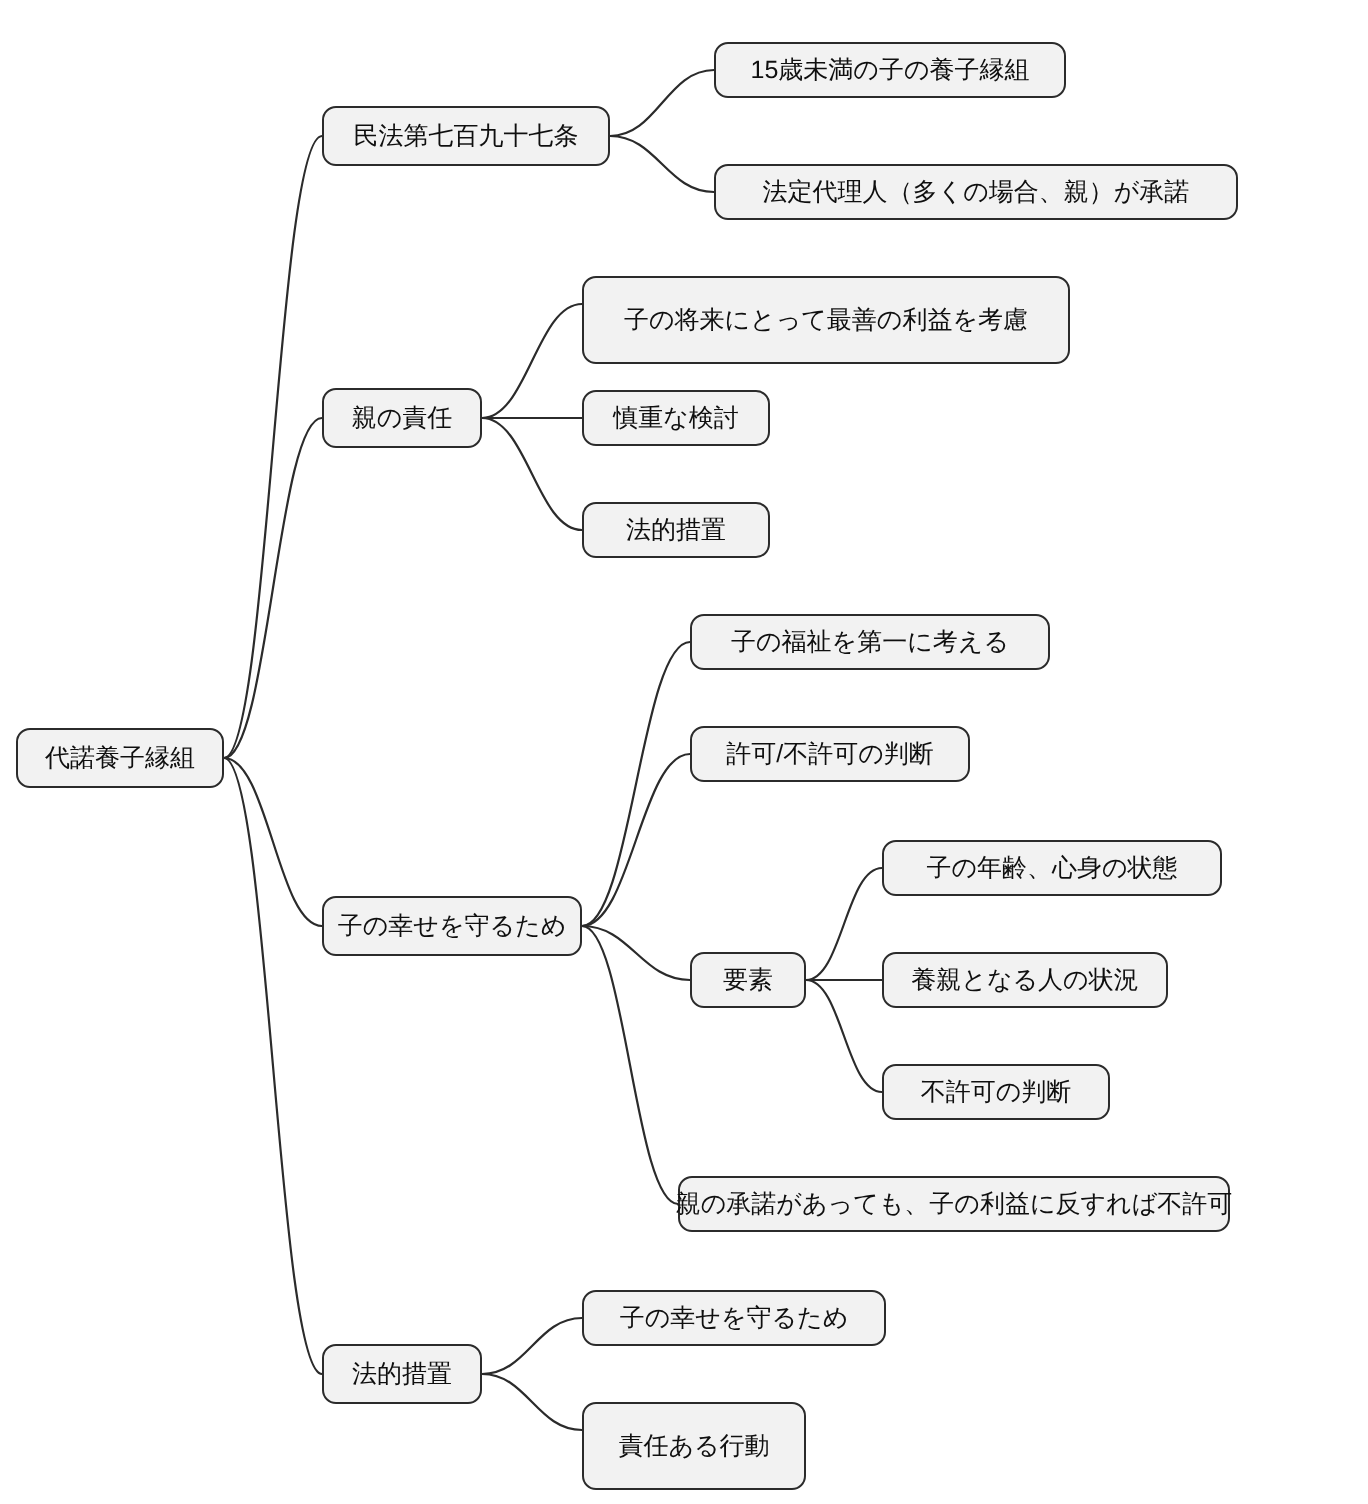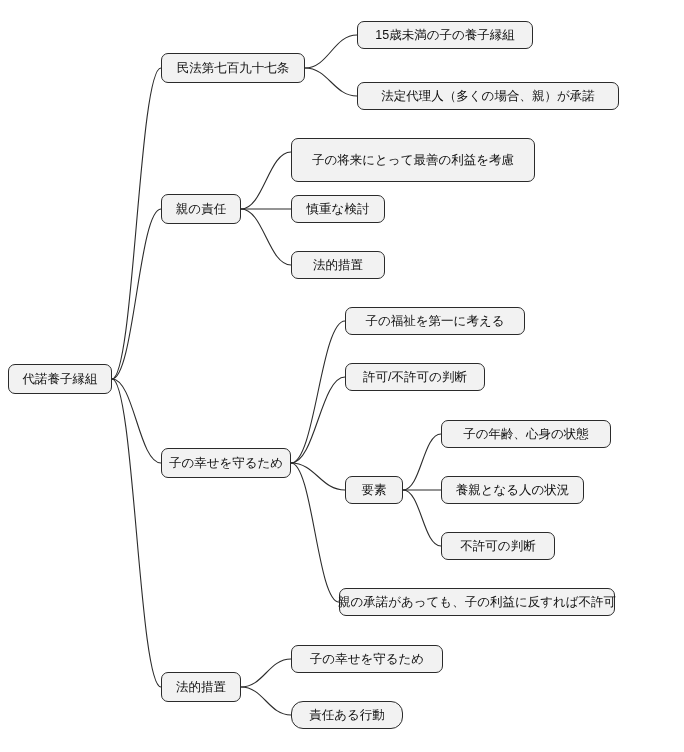--- a/index.html
+++ b/index.html
@@ -111,16 +111,16 @@
     </div>
     <div class="node" style="left: 339px; top: 588px; width: 276px; height: 28px; align-items: center;">
       <span>親の承諾があっても、子の利益に反すれば不許可</span>
     </div>
     <div class="node" style="left: 161px; top: 672px; width: 80px; height: 30px;">
       <span>法的措置</span>
     </div>
     <div class="node" style="left: 291px; top: 645px; width: 152px; height: 28px;">
       <span>子の幸せを守るため</span>
     </div>
-    <div class="node" style="left: 291px; top: 701px; width: 112px; height: 28px; border-radius: 12px;">
+    <div class="node" style="left: 291px; top: 701px; width: 112px; height: 44px;">
       <span>責任ある行動</span>
     </div>
   </div>
 
 </body></html>

